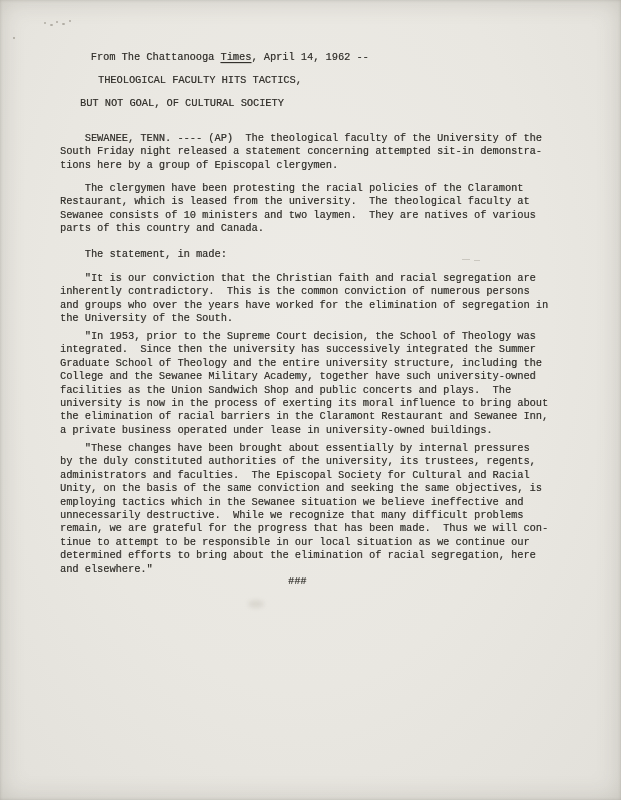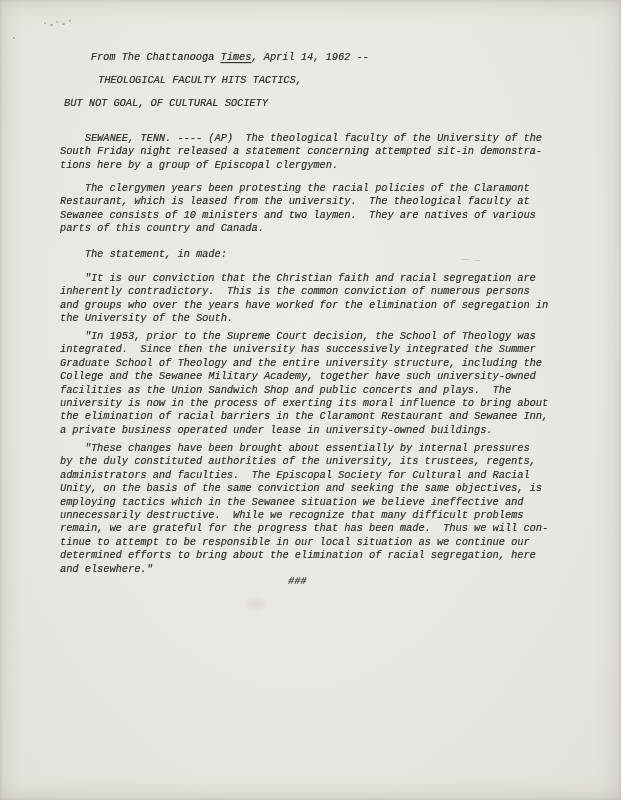--- a/index.html
+++ b/index.html
@@ -5,21 +5,20 @@
   html, body { margin: 0; padding: 0; background: #d8d6d0; }
   .paper {
     position: relative;
     width: 621px;
     height: 800px;
     overflow: hidden;
     background: radial-gradient(ellipse at 48% 38%, #edebe6 0%, #e9e7e1 55%, #e2e0da 100%);
     box-shadow: inset 0 0 24px rgba(95,90,78,0.22), inset 0 0 3px rgba(95,90,78,0.25);
     font-family: "Liberation Mono", "DejaVu Sans Mono", monospace;
     color: #33312c;
-    font-style: italic;
   }
   .blk { position: absolute; }
   .line {
     white-space: pre;
     font-size: 10.3px;
     line-height: 13.4px;
     text-shadow: 0.3px 0.3px 0.4px rgba(40,38,34,0.5);
   }
   .u { text-decoration: underline; text-underline-offset: 1.5px; }
   .speck { position: absolute; background: rgba(110,104,92,0.45); border-radius: 50%; }
@@ -39,30 +38,30 @@
   <div class="speck" style="left:13px;top:37px;width:1.5px;height:1.5px;"></div>
   <div class="dash-mark" style="left:462px;top:259px;width:8px;height:1.2px;"></div>
   <div class="dash-mark" style="left:474px;top:260px;width:6px;height:1.2px;"></div>
   <div class="smudge" style="left:248px;top:600px;width:16px;height:8px;"></div>
 
   <div class="blk line" style="left:66px;top:38px;">
     <span>From The Chattanooga </span><span class="u">Times</span><span>, April 14, 1962 --</span>
   </div>
 
   <div class="blk line" style="left:64px;top:74px;margin-left:34px;">THEOLOGICAL FACULTY HITS TACTICS,</div>
-  <div class="blk line" style="left:64px;top:97px;">BUT NOT GOAL, OF CULTURAL SOCIETY</div>
+  <div class="blk line" style="left:80px;top:97px;">BUT NOT GOAL, OF CULTURAL SOCIETY</div>
 
   <div class="blk" style="left:60px;top:132px;">
     <div class="line">    SEWANEE, TENN. ---- (AP)  The theological faculty of the University of the</div>
     <div class="line">South Friday night released a statement concerning attempted sit-in demonstra-</div>
     <div class="line">tions here by a group of Episcopal clergymen.</div>
   </div>
 
   <div class="blk" style="left:60px;top:182px;">
-    <div class="line">    The clergymen years been protesting the racial policies of the Claramont</div>
+    <div class="line">    The clergymen have been protesting the racial policies of the Claramont</div>
     <div class="line">Restaurant, which is leased from the university.  The theological faculty at</div>
     <div class="line">Sewanee consists of 10 ministers and two laymen.  They are natives of various</div>
     <div class="line">parts of this country and Canada.</div>
   </div>
 
   <div class="blk" style="left:60px;top:248px;">
     <div class="line">    The statement, in made:</div>
   </div>
 
   <div class="blk" style="left:60px;top:272px;">

